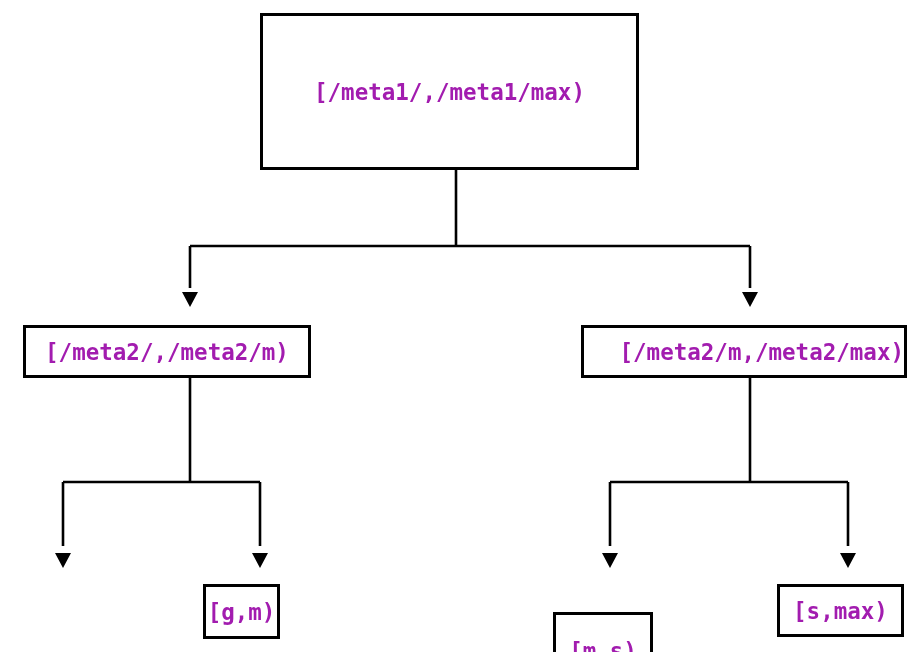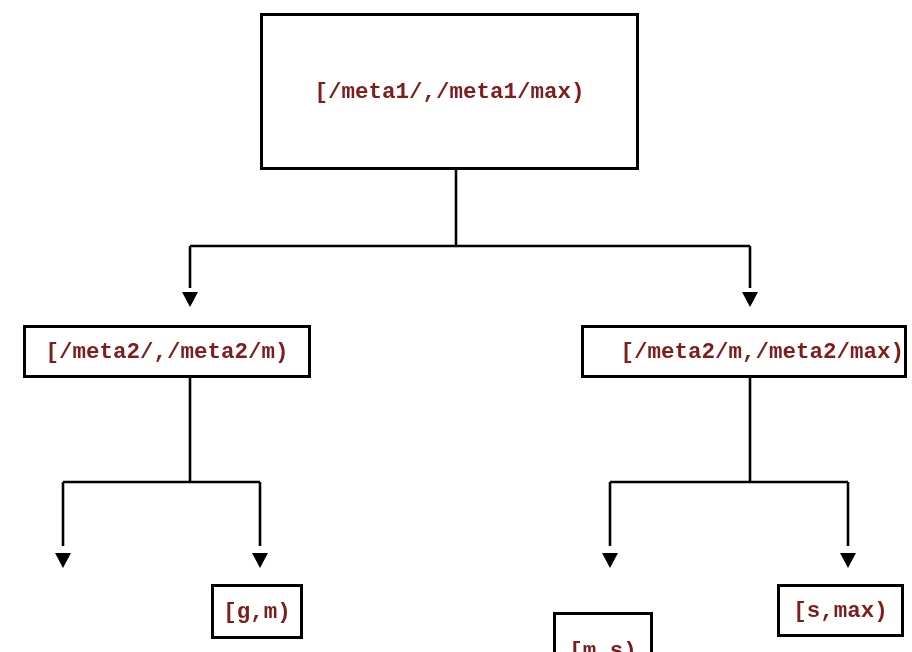--- a/index.html
+++ b/index.html
@@ -34,30 +34,29 @@
   .node {
     position: absolute;
     box-sizing: border-box;
     border: 3px solid #000000;
     background: #ffffff;
     display: flex;
     align-items: center;
     justify-content: center;
     font-weight: bold;
     font-size: 22.5px;
-    color: #7f1d1d;
+    color: #a21caf;
     white-space: nowrap;
     letter-spacing: 0;
-    font-family: Liberation Mono, monospace;
   }
   .node-root  { left: 260px; top: 13px;  width: 379px; height: 157px; }
   .node-l     { left: 23px;  top: 325px; width: 288px; height: 53px; }
   .node-r     { left: 581px; top: 325px; width: 326px; height: 53px; justify-content: flex-end; }
   .node-ll    { left: 8px;   top: 584px; width: 99px;  height: 55px; }
-  .node-lr    { left: 203px; top: 584px; width: 92px;  height: 55px; margin-left: 8px; }
+  .node-lr    { left: 203px; top: 584px; width: 77px;  height: 55px; }
   .node-rl    { left: 553px; top: 612px; width: 100px; height: 55px; align-items: flex-end; }
   .node-rr    { left: 777px; top: 584px; width: 127px; height: 53px; }
 </style>
 </head>
 <body>
 
 <div class="canvas">
 
   <svg class="edges" viewBox="0 0 912 652" xmlns="http://www.w3.org/2000/svg">
 

